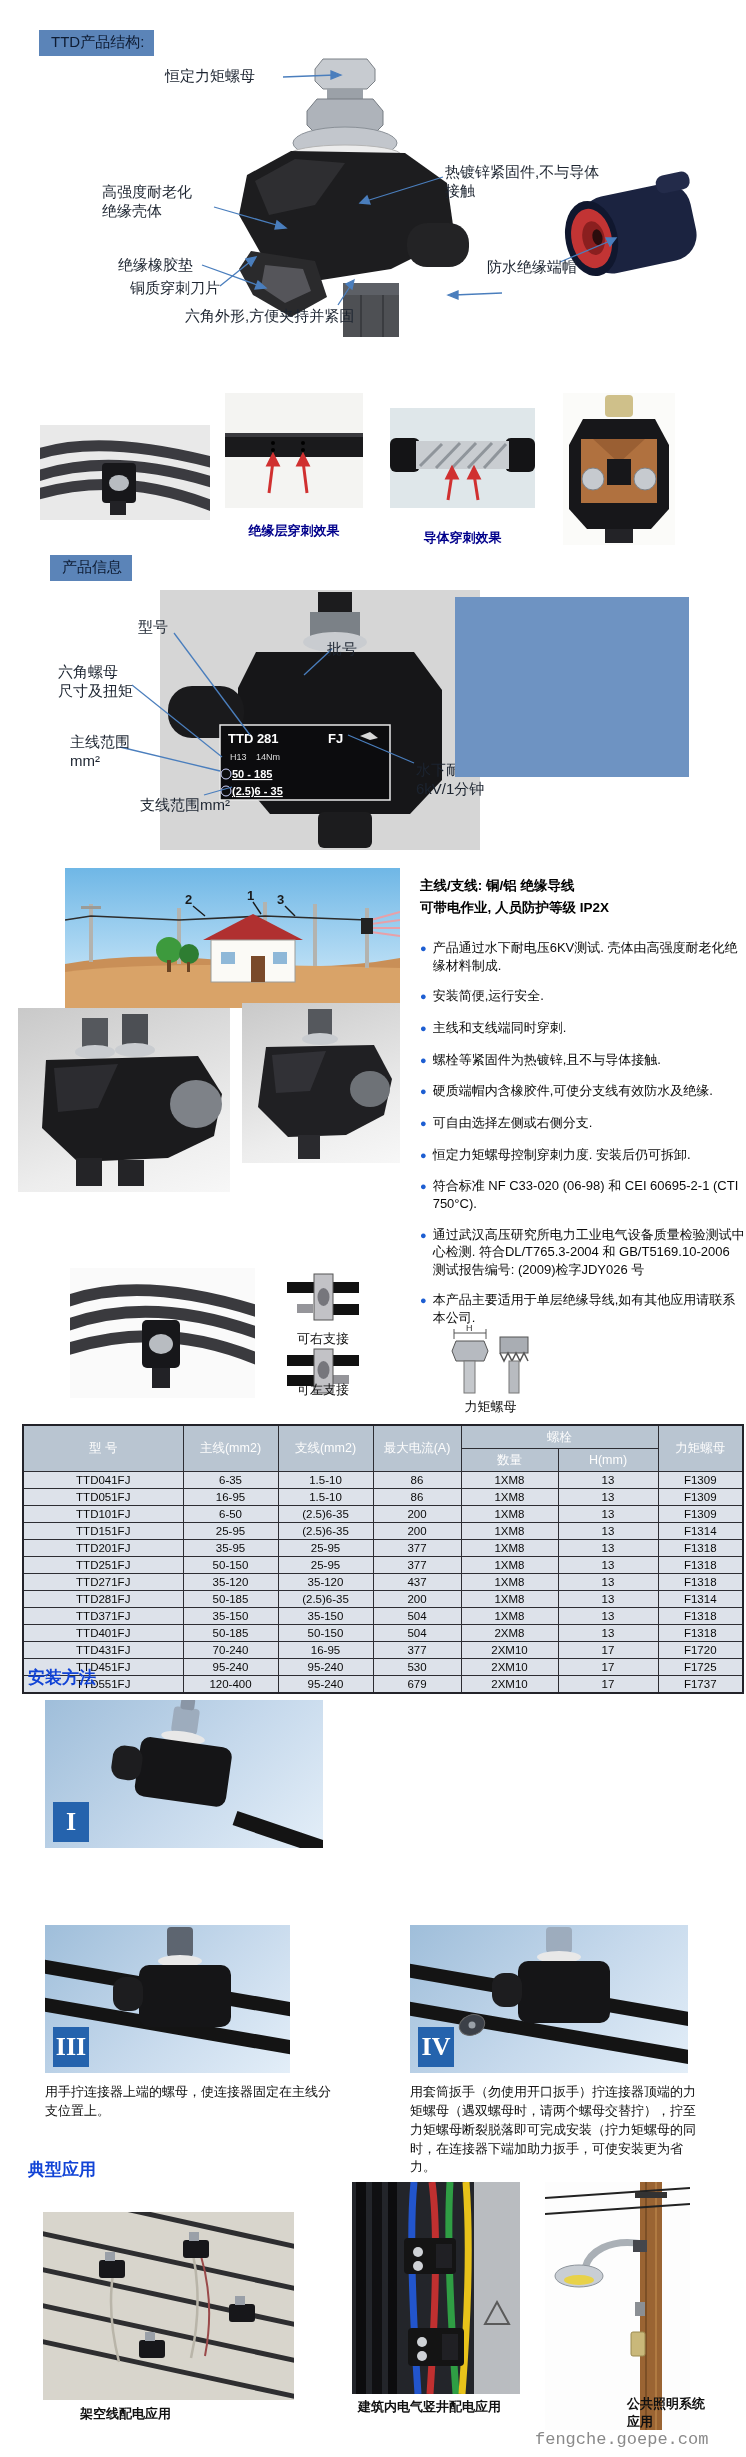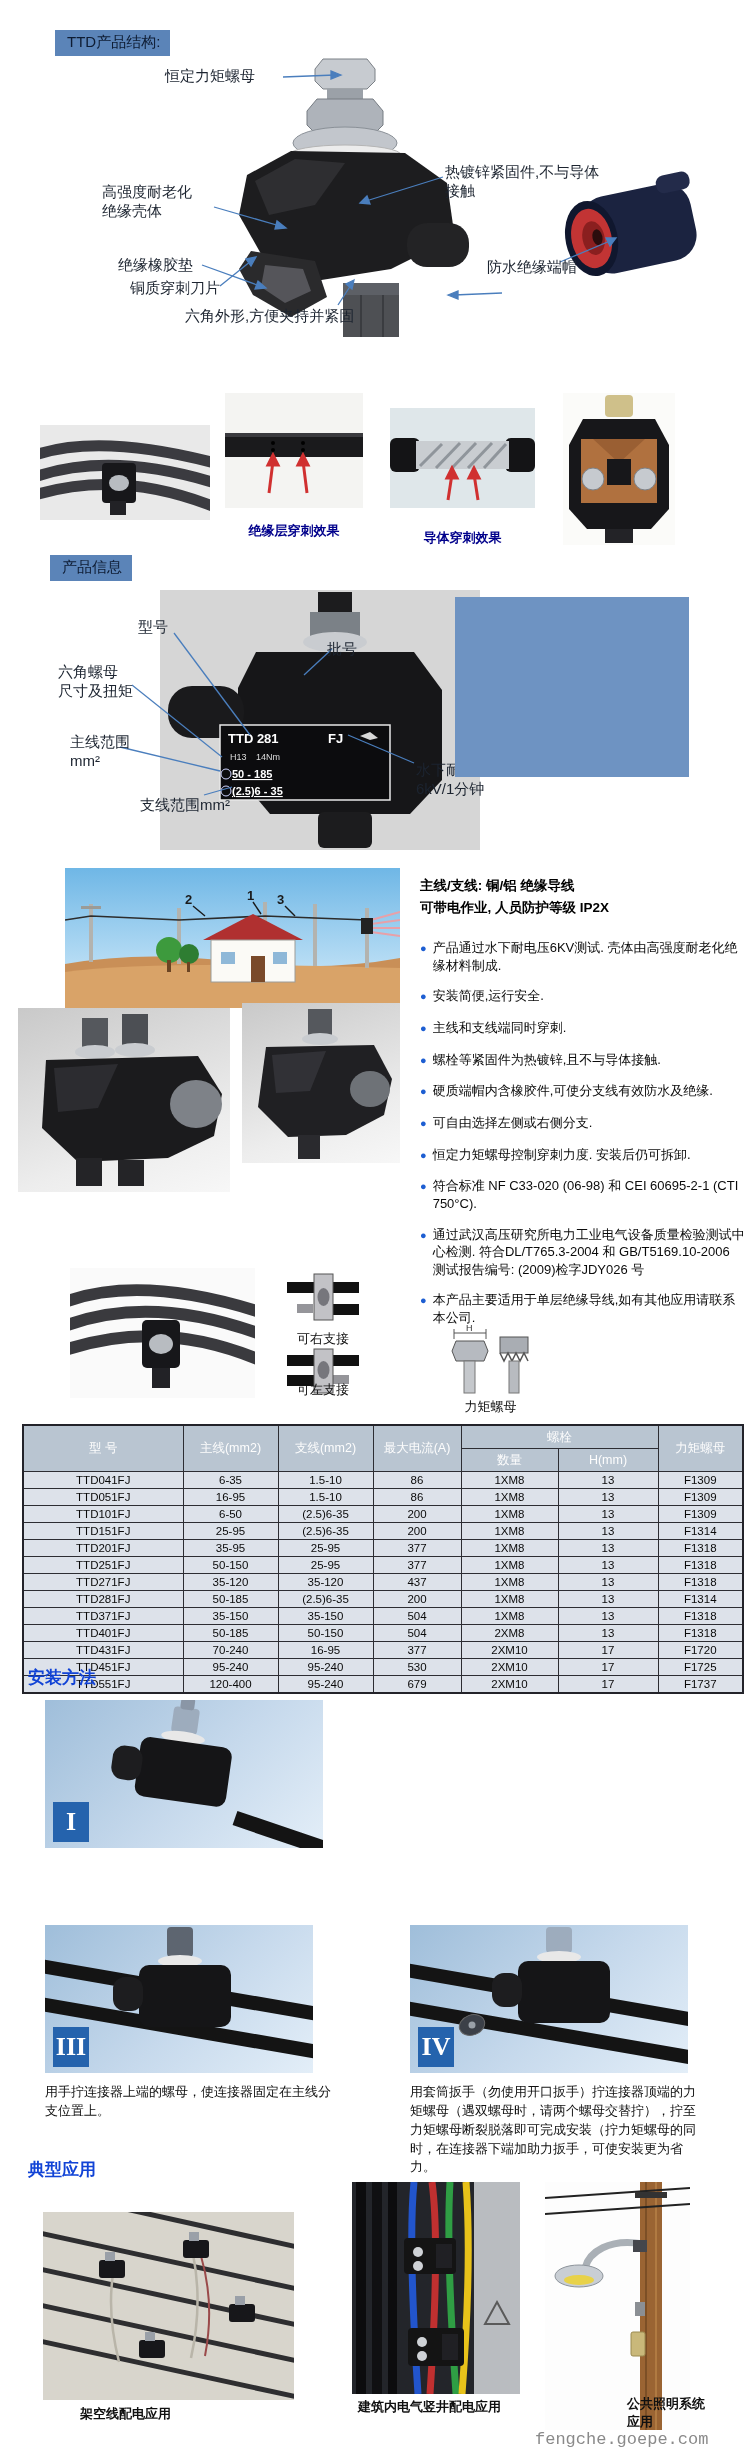--- a/index.html
+++ b/index.html
@@ -27,21 +27,21 @@
   .app-cap{font-size:13px;color:#101010;white-space:nowrap;}
   .footer{font-family:"Liberation Mono",monospace;font-size:17px;color:#8a8a8a;white-space:nowrap;}
   .step-photo{background:linear-gradient(135deg,#9fbeda 0%,#c6d9ec 55%,#e3eef8 100%);}
   .gray-photo{background:linear-gradient(160deg,#c9c9c9 0%,#ededed 70%,#f7f7f7 100%);}
 </style>
 </head>
 <body>
 
 <div id="page">
 
-  <div class="abs sec-box" style="left:55px;top:30px;">TTD产品结构:</div>
+  <div class="abs sec-box" style="left:39px;top:30px;">TTD产品结构:</div>
 
   <div class="abs" style="left:0;top:55px;width:746px;height:315px;">
 
     <svg class="abs" style="left:195px;top:0;" width="300" height="300" viewBox="0 0 300 300">
       <polygon points="128,4 172,4 180,14 180,26 172,34 128,34 120,26 120,14" fill="#c7cbd0" stroke="#7b8086"></polygon>
       <rect x="132" y="34" width="36" height="10" fill="#9ba1a8"></rect>
       <polygon points="122,44 178,44 188,56 188,70 178,80 122,80 112,70 112,56" fill="#aeb3ba" stroke="#767c83"></polygon>
       <ellipse cx="150" cy="88" rx="52" ry="16" fill="#c2c6cc" stroke="#8a9097"></ellipse>
       <ellipse cx="150" cy="100" rx="56" ry="10" fill="#ececec" stroke="#b5b5b5"></ellipse>
       <polygon points="52,120 96,96 210,98 252,128 258,170 232,196 196,214 120,226 70,206 44,160" fill="#1d1d1f"></polygon>
@@ -539,21 +539,21 @@
           <ellipse cx="133" cy="38" rx="22" ry="6" fill="#e8e8e8"></ellipse>
           <rect x="92" y="42" width="92" height="60" rx="10" fill="#151517"></rect>
           <rect x="66" y="54" width="30" height="34" rx="12" fill="#1d1d1f"></rect>
         </g>
         <line x1="190" y1="118" x2="290" y2="152" stroke="#141414" stroke-width="15"></line>
       </svg>
       <div class="badge">I</div>
     </div>
 
 
-    <div class="abs photo step-photo" style="left:45px;top:225px;width:268px;height:148px;">
+    <div class="abs photo step-photo" style="left:45px;top:225px;width:245px;height:148px;">
       <svg width="278" height="148" viewBox="0 0 278 148">
         <line x1="-10" y1="40" x2="290" y2="92" stroke="#141414" stroke-width="14"></line>
         <line x1="-10" y1="78" x2="290" y2="130" stroke="#141414" stroke-width="14"></line>
         <rect x="122" y="2" width="26" height="30" rx="4" fill="#5d6570"></rect>
         <ellipse cx="135" cy="36" rx="22" ry="6" fill="#e8e8e8"></ellipse>
         <rect x="94" y="40" width="92" height="62" rx="10" fill="#151517"></rect>
         <rect x="68" y="52" width="30" height="34" rx="12" fill="#1d1d1f"></rect>
       </svg>
       <div class="badge">III</div>
     </div>

